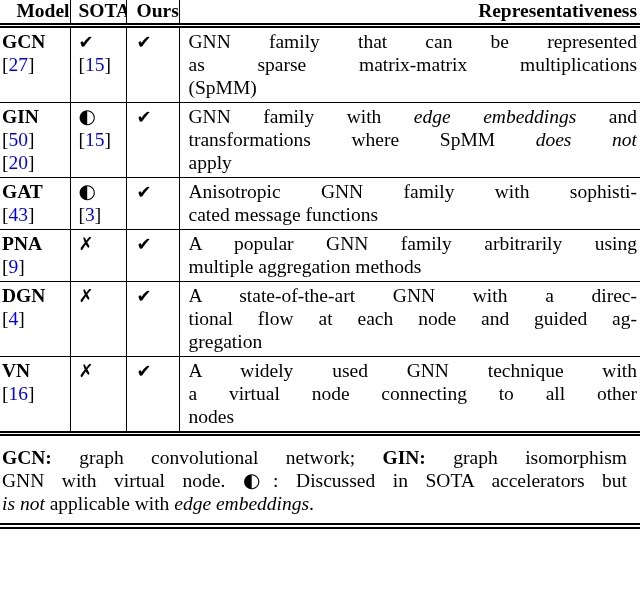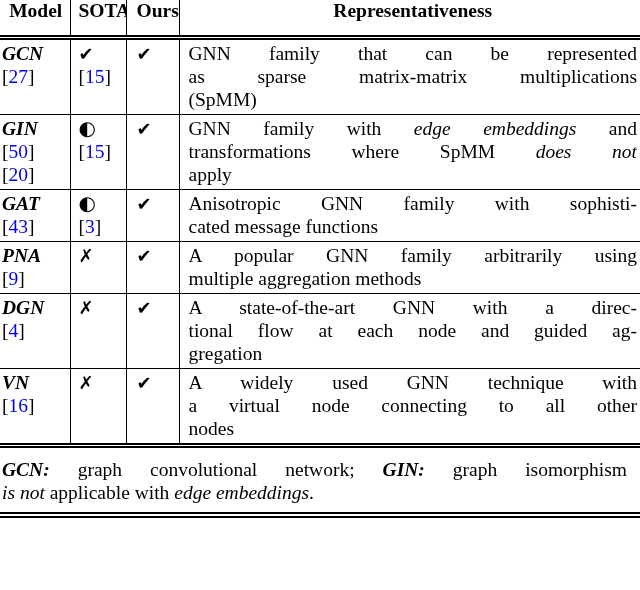--- a/index.html
+++ b/index.html
@@ -12,43 +12,43 @@
   }
   .page { width: 640px; }
 
   table { width: 640px; border-collapse: collapse; table-layout: fixed; }
   col.w1 { width: 70px; }
   col.w2 { width: 56px; }
   col.w3 { width: 53px; }
   col.w4 { width: 461px; }
 
   th {
-    font-weight: bold; text-align: center; vertical-align: top;
-    line-height: 21px; padding: 0 0 14px 0;
+    font-weight: bold; text-align: right; vertical-align: top;
+    line-height: 21px; padding: 0 0 2px 0;
     border-bottom: 5px double #000;
     white-space: nowrap; overflow: hidden;
   }
   td {
     vertical-align: top;
     border-top: 1.5px solid #000;
     padding: 2px 0 3px 0;
   }
   tbody tr:last-child td { border-bottom: 5px double #000; }
   .v { border-right: 1.5px solid #000; }
 
   .c-model { padding-left: 2px; }
   .c-sota  { padding-left: 8px; }
   .c-ours  { padding-left: 10px; }
   .c-desc  { padding-left: 9px; padding-right: 3px; }
 
   .line, .jline { height: 23px; line-height: 23px; overflow: hidden; }
   .jline { text-align: justify; }
   .jline::after { content: ""; display: inline-block; width: 100%; height: 0; }
 
-  b { font-weight: bold; font-style: italic; }
+  b { font-weight: bold; }
   i { font-style: italic; }
 
   .ref { color: #000; }
   .cite { color: #0000EE; text-align: right; }
 
   .sym {
     font-family: "DejaVu Sans", sans-serif;
     font-size: 18px; font-weight: bold;
   }
   .sym.half { font-size: 20px; font-weight: normal; }
@@ -180,15 +180,16 @@
           <td class="c-desc">
             <div class="jline"><span>A widely used GNN technique with</span></div>
             <div class="jline"><span>a virtual node connecting to all other</span></div>
             <div class="line"><span>nodes</span></div>
           </td>
         </tr>
       </tbody>
   </table>
   <div class="footnote" id="footnote">
       <div class="jline"><b>GCN:</b><span> graph convolutional network; </span><b>GIN:</b><span> graph isomorphism</span></div>
+      <div class="jline"><span>GNN with virtual node. </span><span class="sym half">◐</span><span>: Discussed in SOTA accelerators but</span></div>
       <div class="line"><i>is not</i><span> applicable with </span><i>edge embeddings</i><span>.</span></div>
     </div>
 </div>
 
 </body></html>

